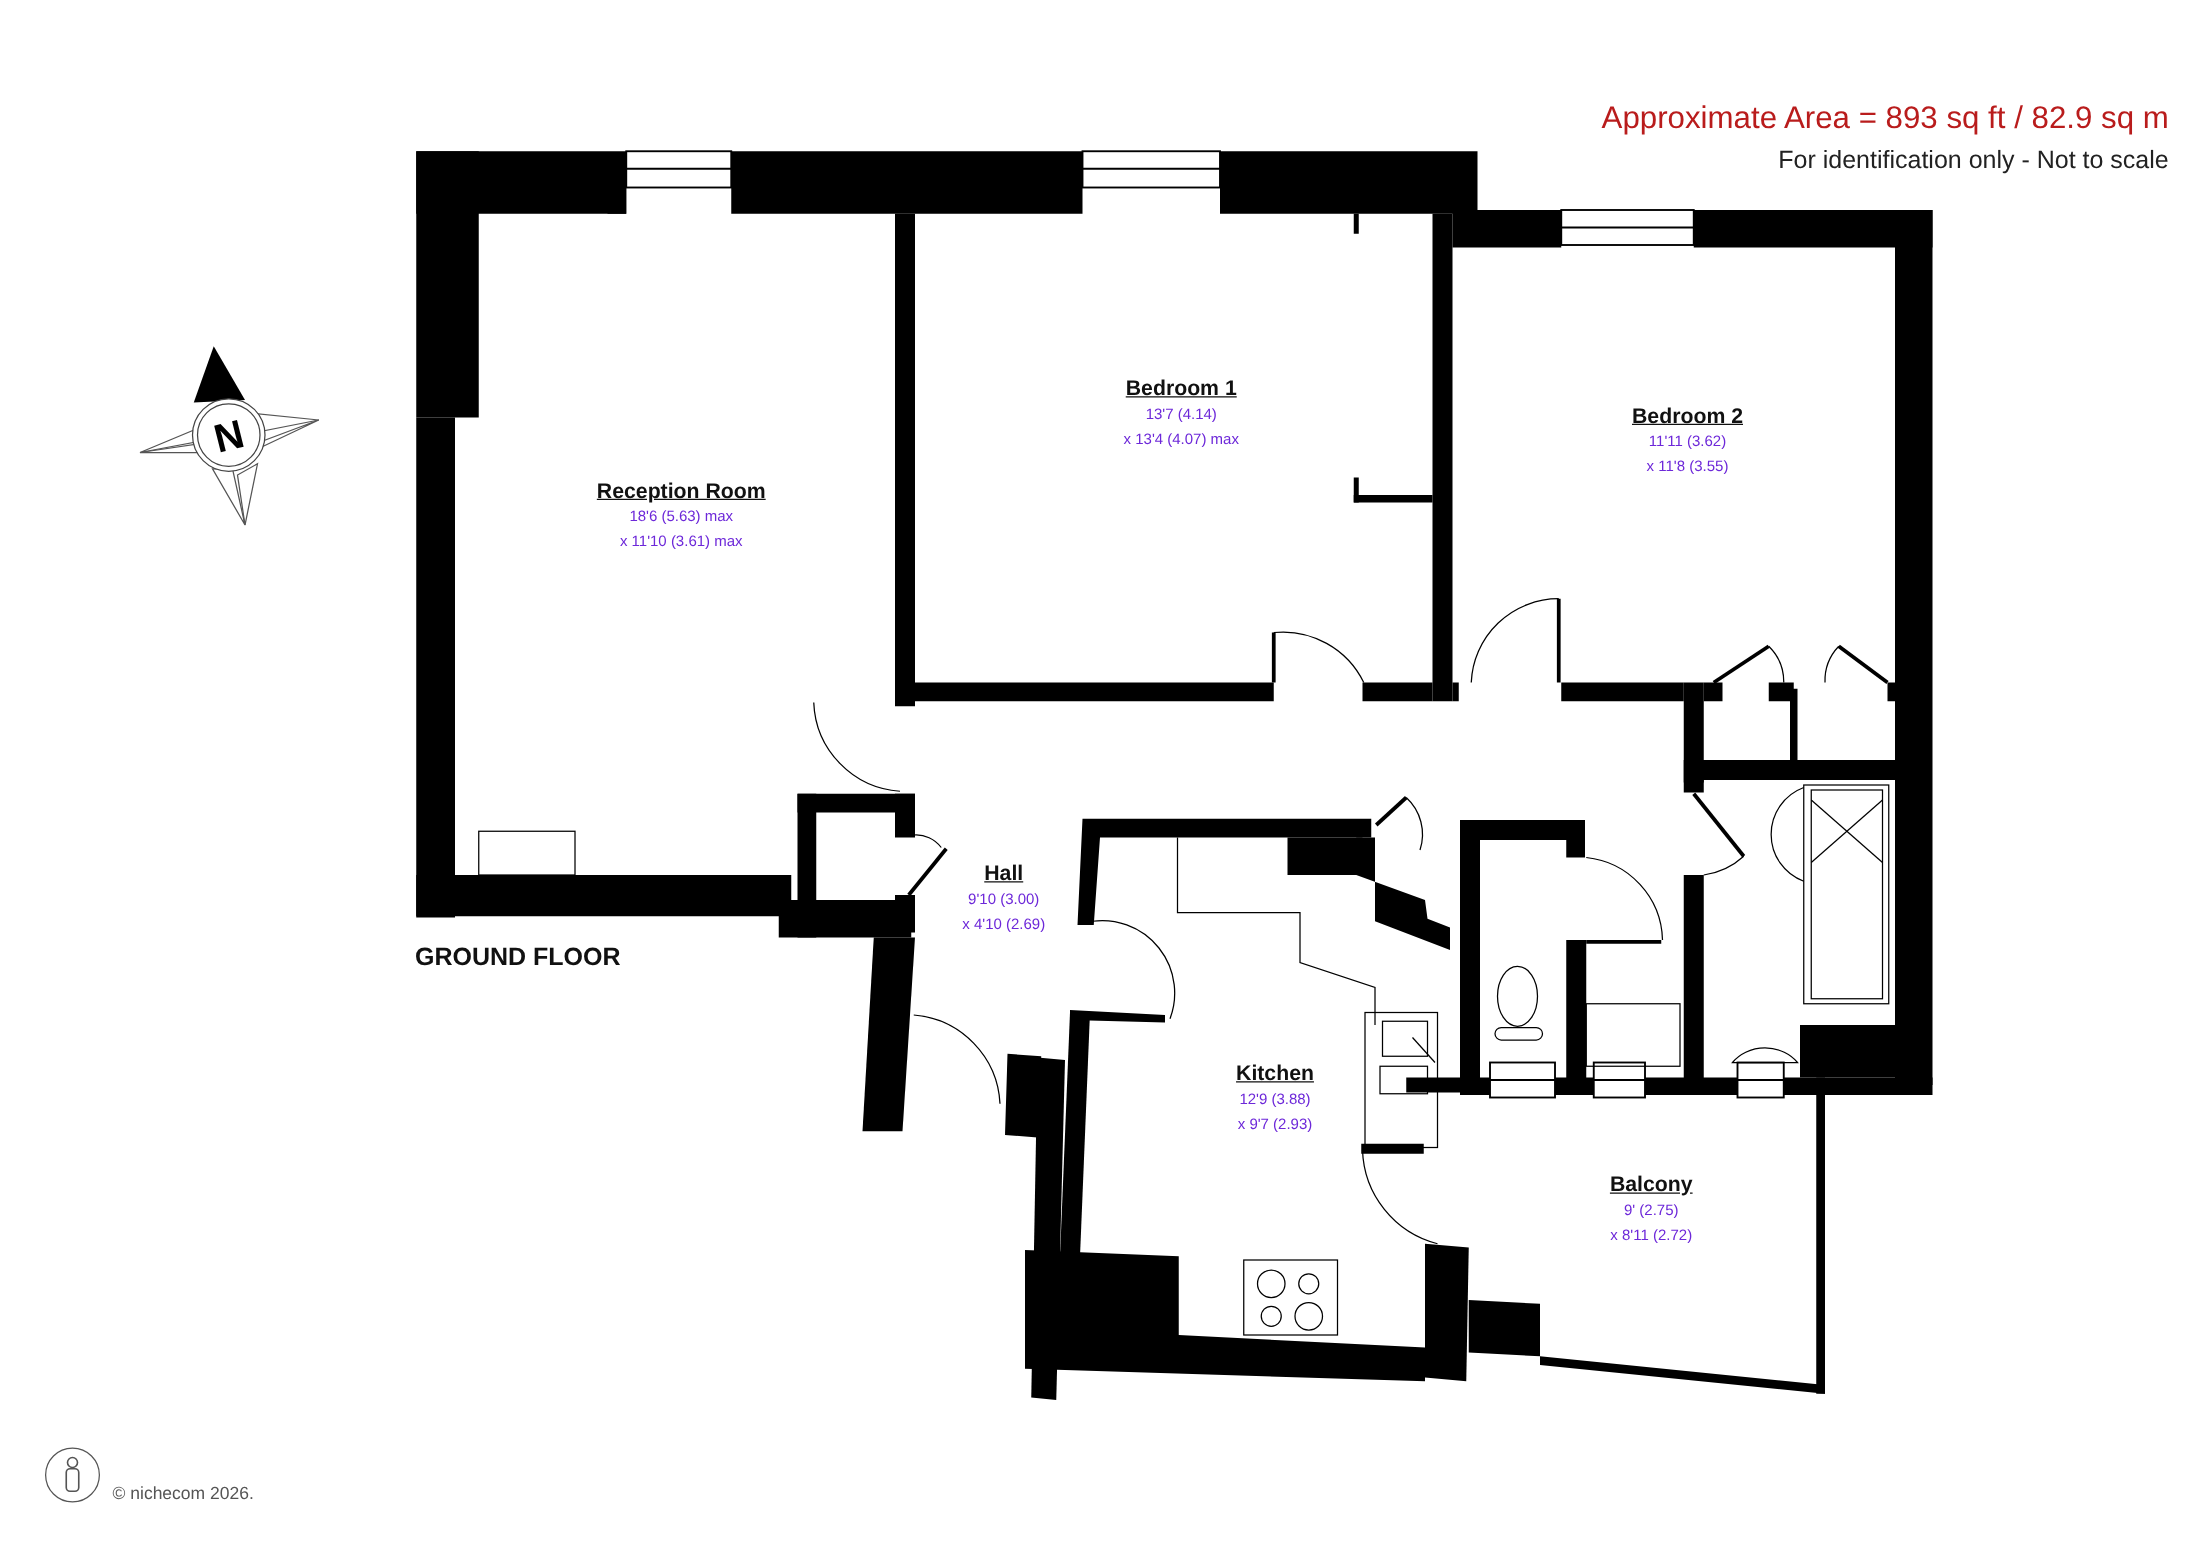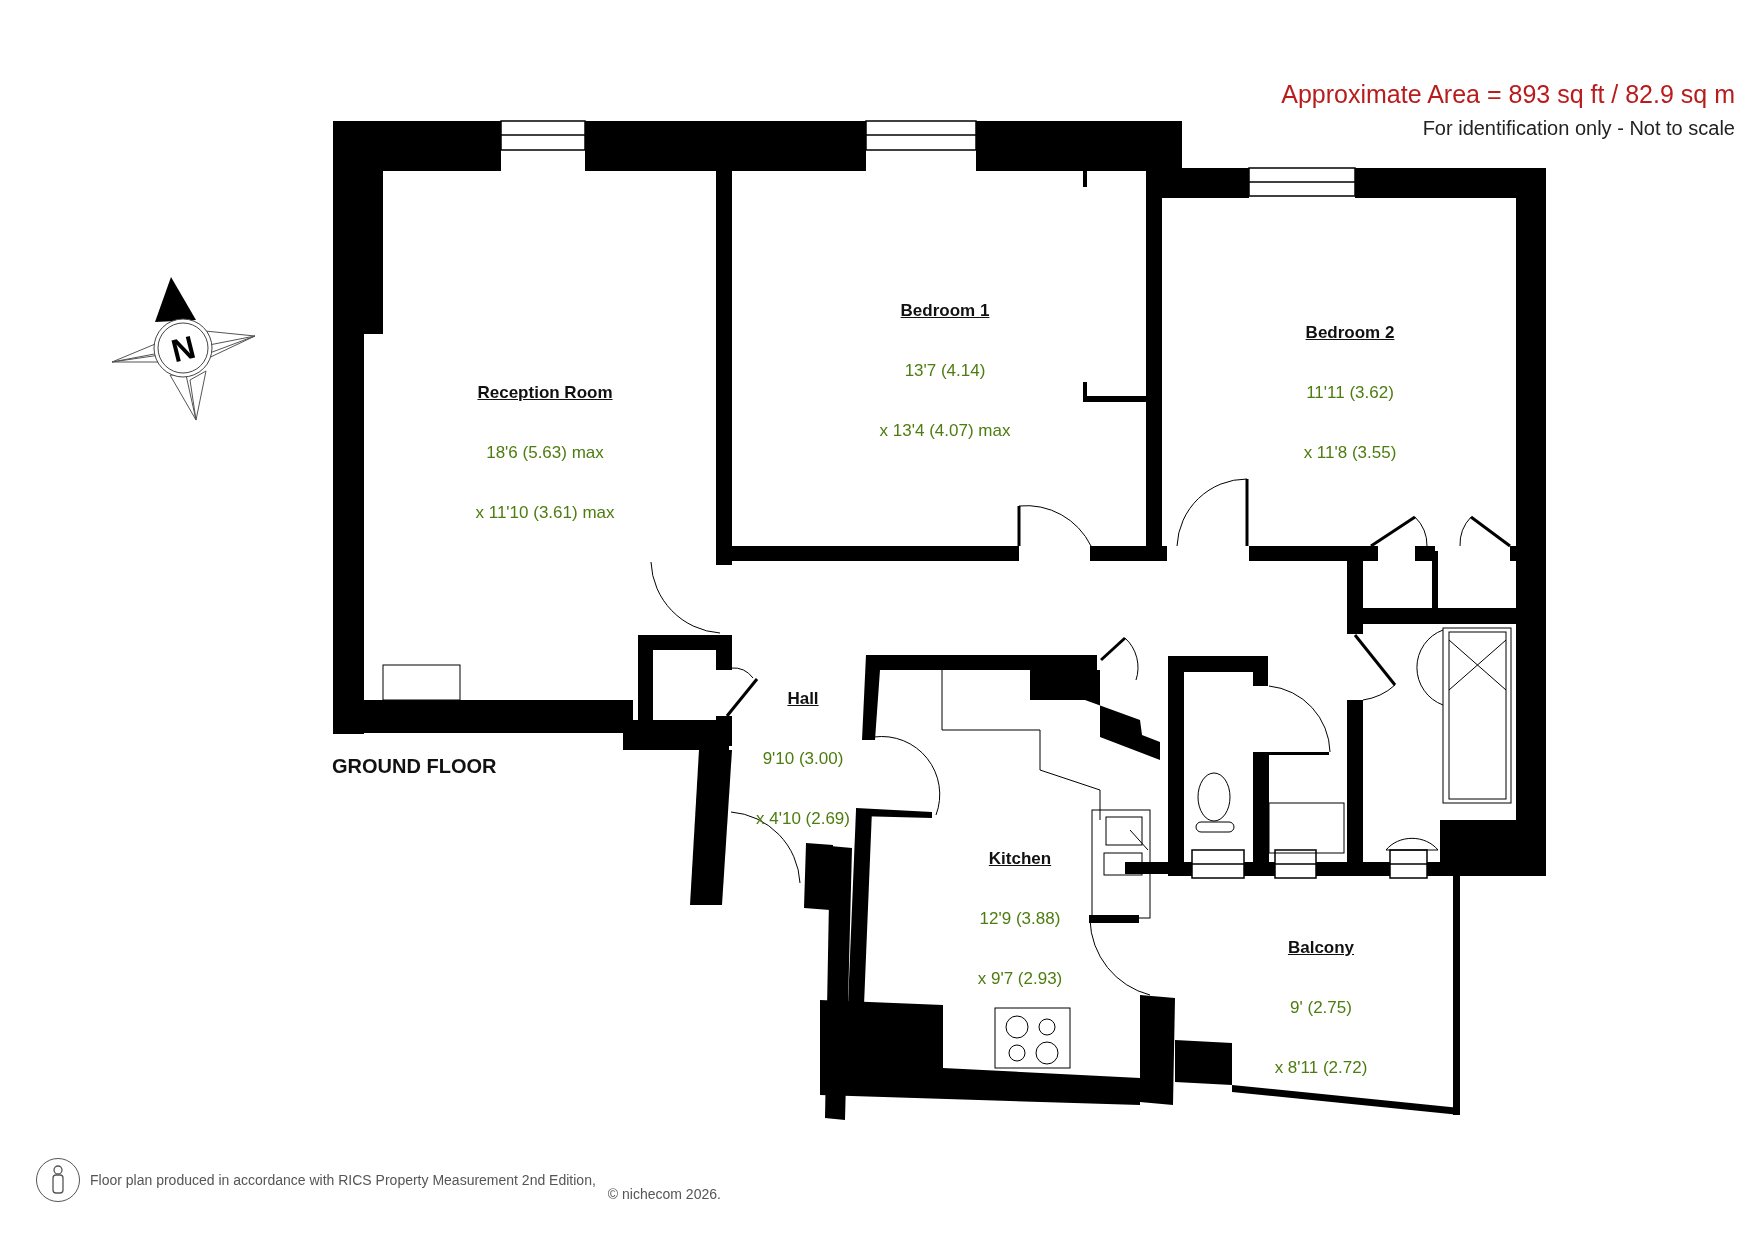--- a/index.html
+++ b/index.html
@@ -3,26 +3,26 @@
 <meta charset="utf-8">
 <style>
   html, body { margin: 0; padding: 0; background: #ffffff; }
   body { width: 1755px; height: 1241px; position: relative; overflow: hidden; font-family: "Liberation Sans", sans-serif; color: #111; }
   .header-area { position: absolute; right: 20px; top: 80px; text-align: right; }
   .area-title { font-size: 25px; color: #b91c1c; white-space: nowrap; }
   .area-note { font-size: 20px; color: #222; margin-top: 8px; white-space: nowrap; }
   #plan { position: absolute; left: 0; top: 0; }
   .room-label { position: absolute; text-align: center; transform: translateX(-50%); line-height: 20px; }
   .room-name { font-weight: bold; font-size: 17px; display: block; text-decoration: underline; }
-  .room-dim { font-size: 17px; display: block; color: #4d7c0f; margin-top: 40px; }
+  .room-dim { font-size: 12px; display: block; color: #6d28d9; }
   .floor-label { position: absolute; left: 332px; top: 755px; font-weight: bold; font-size: 20px; }
   .footer { position: absolute; left: 36px; top: 1158px; display: flex; align-items: center; }
   .footer-icon { width: 42px; height: 42px; border: 1.5px solid #555; border-radius: 50%; position: relative; margin-right: 10px; }
   .footer-text { font-size: 14px; color: #555; line-height: 18px; }
-  .footer-copy { font-size: 14px; color: #555; margin-left: 12px; align-self: flex-end; }
+  .footer-copy { font-size: 14px; color: #555; align-self: flex-end; }
 </style>
 </head>
 <body>
 
 <svg id="plan" width="1755" height="1241" viewBox="0 0 1755 1241" xmlns="http://www.w3.org/2000/svg">
 
   <g>
     <polygon points="171,277 155,322 196,320" fill="#000"></polygon>
     <polygon points="112,362 160,342 165,352" fill="none" stroke="#555" stroke-width="1"></polygon>
     <polygon points="112,362 160,355 168,362" fill="none" stroke="#555" stroke-width="1"></polygon>
@@ -216,16 +216,15 @@
 <div class="floor-label">GROUND FLOOR</div>
 
 <div class="footer">
   <div class="footer-icon">
     <svg width="42" height="42" viewBox="0 0 42 42">
       <circle cx="21" cy="11" r="4" fill="none" stroke="#555" stroke-width="1.3"></circle>
       <rect x="16" y="16" width="10" height="18" rx="3" fill="none" stroke="#555" stroke-width="1.3"></rect>
     </svg>
   </div>
   <div class="footer-text">
-    <div>Floor plan produced in accordance with RICS Property Measurement 2nd Edition,</div>
   </div>
   <div class="footer-copy">© nichecom 2026.</div>
 </div>
 
 </body></html>

